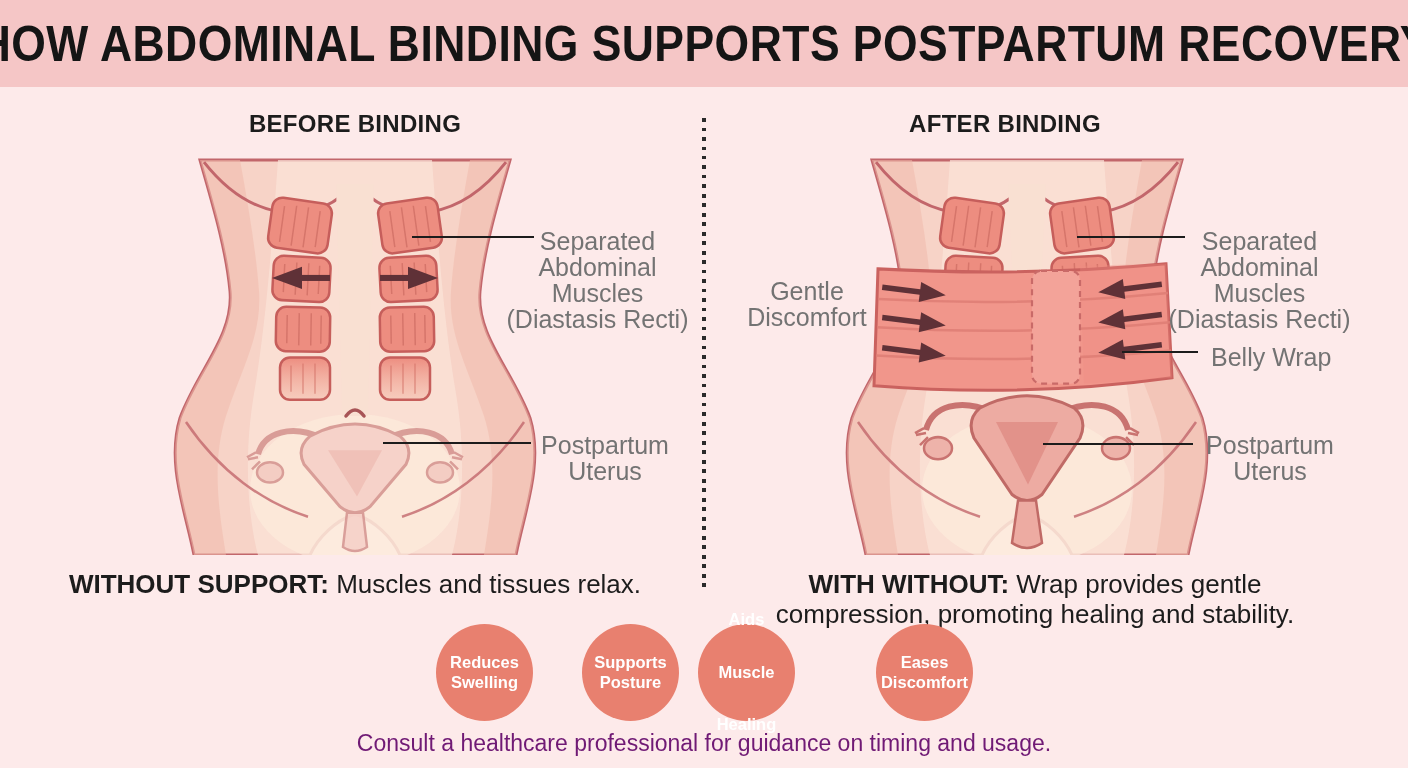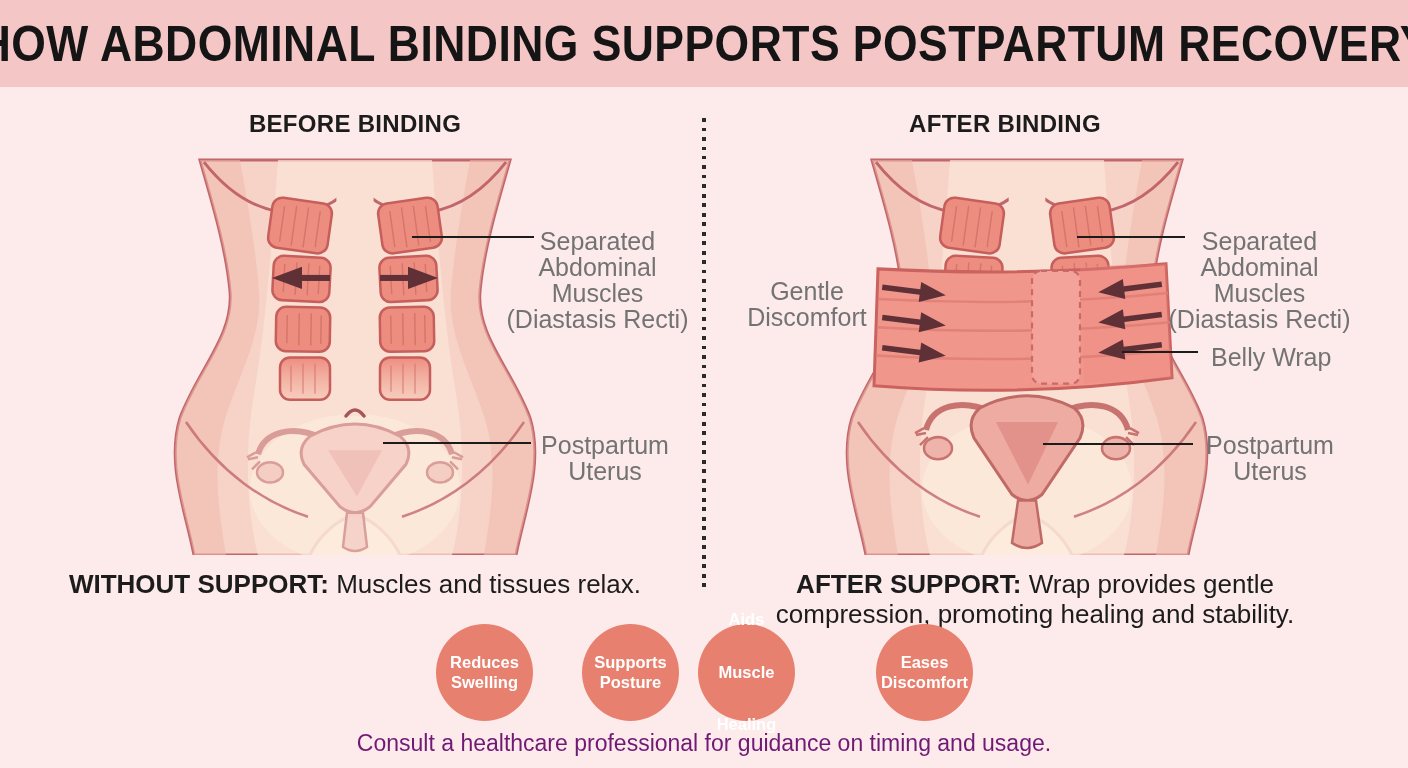--- a/index.html
+++ b/index.html
@@ -246,21 +246,21 @@
 <div class="abs callout" id="label-belly-wrap">Belly Wrap</div>
 <div class="abs callout" id="label-after-uterus">
   <div>Postpartum</div>
   <div>Uterus</div>
 </div>
 
 <div class="abs caption" id="caption-before">
   <span class="lead">WITHOUT SUPPORT:</span><span> Muscles and tissues relax.</span>
 </div>
 <div class="abs caption" id="caption-after">
-  <span class="lead">AFTER SUPPORT:</span><span> Wrap provides gentle compression, promoting healing and stability.</span>
+  <span class="lead">WITH WITHOUT:</span><span> Wrap provides gentle compression, promoting healing and stability.</span>
 </div>
 
 <div class="abs badge" id="badge-1">
   <div>Reduces</div>
   <div>Swelling</div>
   <div></div>
 </div>
 <div class="abs badge" id="badge-2">
   <div>Supports</div>
   <div>Posture</div>

